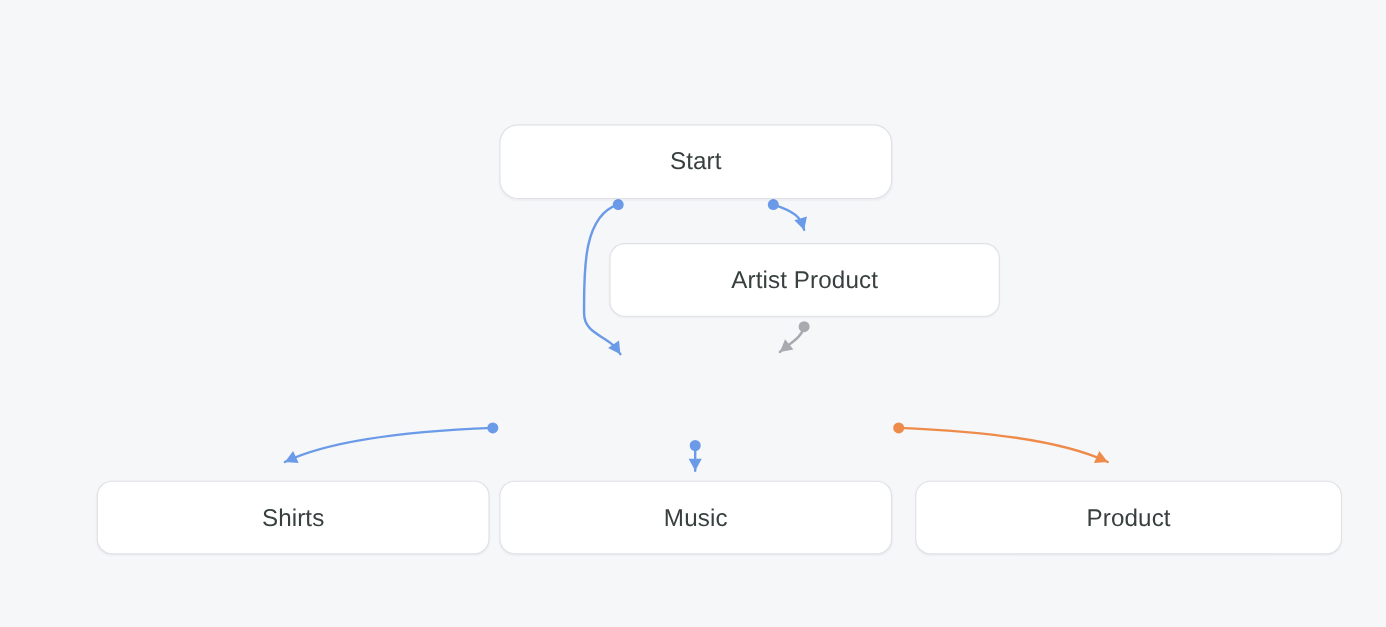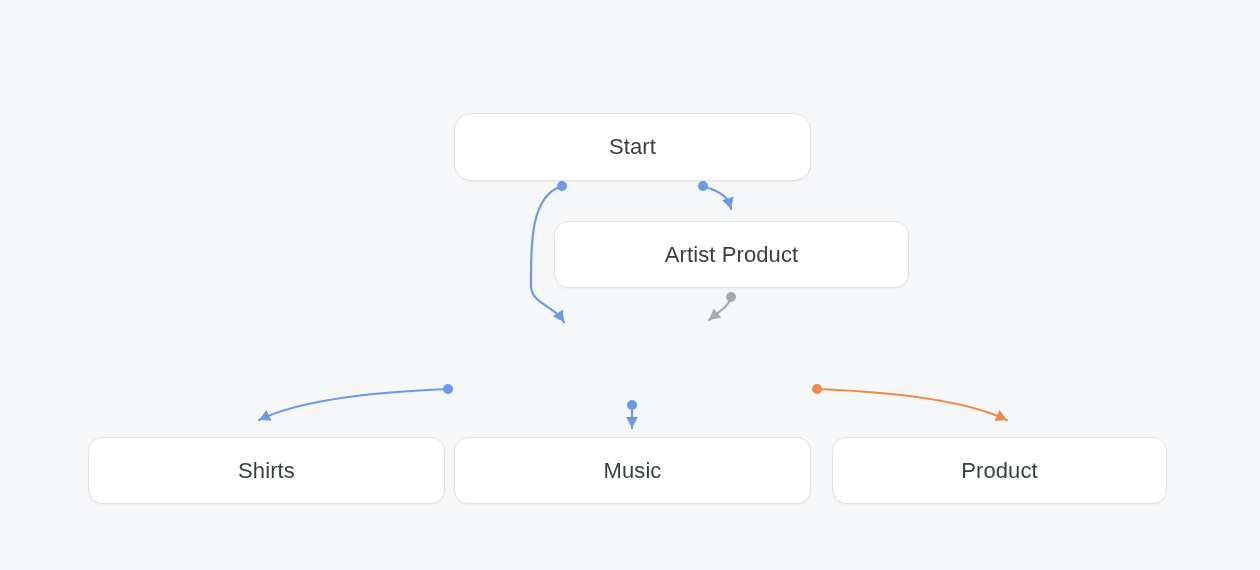--- a/index.html
+++ b/index.html
@@ -95,17 +95,17 @@
 
 
   <div class="node" style="left: 76px; top: 437px; width: 357px; height: 67px; margin-left: 12px;">
     <span class="node-label">Shirts</span>
   </div>
 
   <div class="node" style="left: 454px; top: 437px; width: 357px; height: 67px; text-align: right;">
     <span class="node-label">Music</span>
   </div>
 
-  <div class="node" style="left: 832px; top: 437px; width: 335px; height: 67px;">
+  <div class="node" style="left: 832px; top: 437px; width: 388px; height: 67px;">
     <span class="node-label">Product</span>
   </div>
 
 </div>
 
 </body></html>

